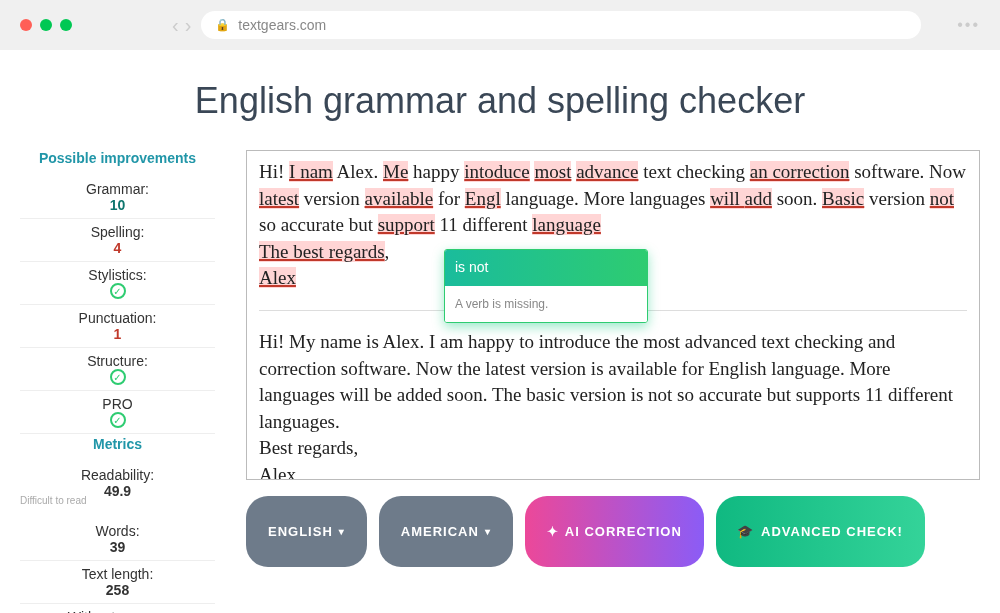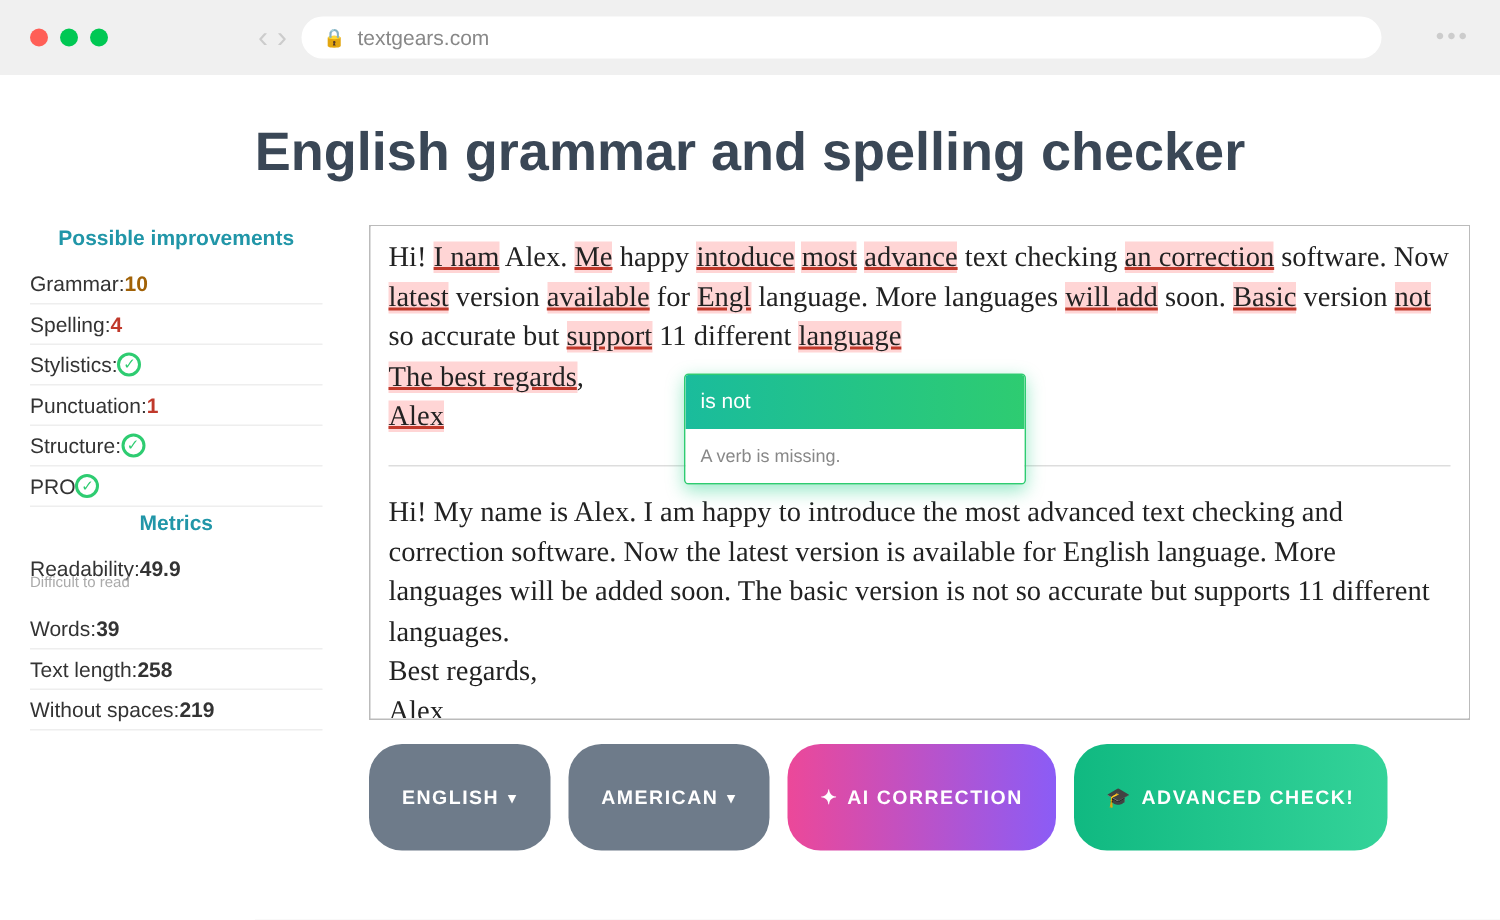--- a/index.html
+++ b/index.html
@@ -9,35 +9,35 @@
 .window-dot { width: 12px; height: 12px; border-radius: 50%; }
 .dot-red { background: #ff5f57; }
 .dot-yellow { background: #00c853; }
 .dot-green { background: #00c853; }
 .nav-arrows { display: flex; gap: 6px; margin-left: 100px; color: #ccc; font-size: 20px; }
 .url-bar { background: #fff; border-radius: 20px; padding: 6px 14px; margin-left: 10px; display: flex; align-items: center; gap: 8px; width: 720px; }
 .lock-icon { font-size: 12px; color: #555; }
 .url-text { color: #888; font-size: 14px; }
 .more-dots { margin-left: auto; color: #ccc; letter-spacing: 2px; font-size: 16px; }
 .page { background: #fff; height: 563px; padding-top: 30px; }
-.page-title { text-align: center; font-size: 36px; font-weight: 700; color: #3a4756; margin-bottom: 28px; }
+.page-title { text-align: center; font-size: 36px; font-weight: 400; color: #3a4756; margin-bottom: 28px; }
 .main-layout { display: flex; padding: 0 20px; }
 .sidebar { width: 210px; padding-right: 15px; }
 .sidebar-heading { color: #2196a8; font-weight: 700; font-size: 14px; text-align: center; margin-bottom: 10px; }
-.stat-row { display: flex; align-items: center; padding: 5px 0; font-size: 14px; color: #333; border-bottom: 1px solid #eee; }
+.stat-row { display: flex; justify-content: space-between; align-items: center; padding: 5px 0; font-size: 14px; color: #333; border-bottom: 1px solid #eee; flex-direction: column; }
 .stat-value { font-weight: 700; }
-.val-orange { color: #a16207; }
+.val-orange { color: #0f766e; }
 .val-red { color: #c0392b; }
 .check-icon { width: 16px; height: 16px; border: 2px solid #2ecc71; border-radius: 50%; display: inline-flex; align-items: center; justify-content: center; color: #2ecc71; font-size: 10px; }
 .readability-note { font-size: 10px; color: #aaa; margin-top: -4px; }
 .editor-column { flex: 1; margin-left: 16px; }
 .editor-box { border: 1px solid #bbb; background: #fff; height: 330px; position: relative; overflow-y: scroll; padding: 8px 12px; font-family: "Times New Roman", serif; font-size: 19px; color: #222; line-height: 1.4; }
 .hl { background: #ffd5d5; text-decoration: underline; text-decoration-color: #c0392b; text-decoration-thickness: 2px; }
 .divider-line { border-top: 1px solid #ddd; margin: 18px 0; }
-.tooltip { position: absolute; top: 98px; left: 209px; width: 228px; border-radius: 3px; overflow: hidden; box-shadow: 0 4px 12px rgba(0,200,120,0.4); border: 1px solid #2ecc71; }
+.tooltip { position: absolute; top: 98px; left: 197px; width: 204px; border-radius: 3px; overflow: hidden; box-shadow: 0 4px 12px rgba(0,200,120,0.4); border: 1px solid #2ecc71; }
 .tooltip-header { background: linear-gradient(90deg, #1abc9c, #2ecc71); color: #fff; padding: 8px 10px; font-size: 14px; font-family: -apple-system, sans-serif; }
 .tooltip-body { background: #fff; color: #888; font-size: 12px; padding: 10px; font-family: -apple-system, sans-serif; }
 .button-row { display: flex; gap: 12px; margin-top: 16px; }
 .btn { border: none; border-radius: 22px; padding: 28px 22px; font-size: 13px; font-weight: 700; letter-spacing: 1px; color: #fff; cursor: pointer; display: flex; align-items: center; gap: 6px; }
 .btn-gray { background: #6e7b8a; }
 .btn-pink { background: linear-gradient(90deg, #ec4899, #8b5cf6); }
 .btn-green { background: linear-gradient(90deg, #10b981, #34d399); }
 .chev { font-size: 10px; }
 </style>
 </head>

